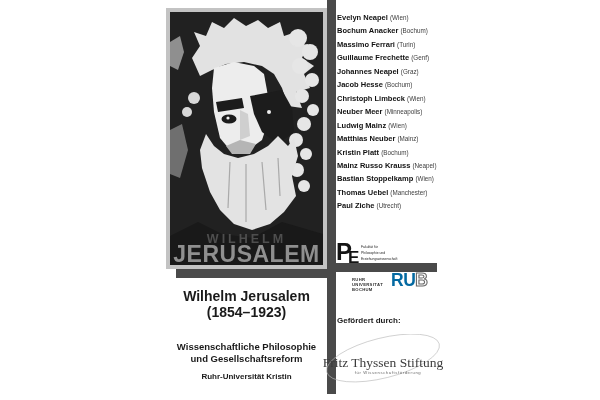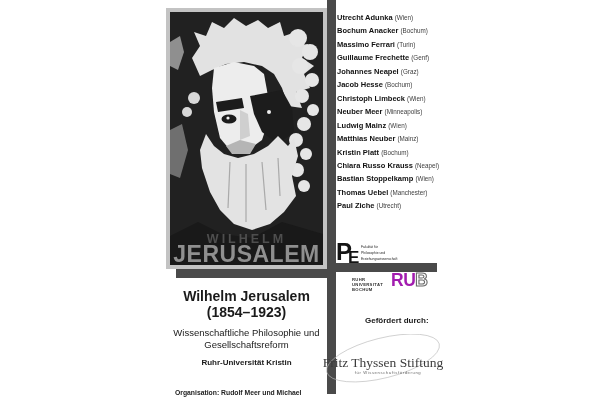--- a/index.html
+++ b/index.html
@@ -12,40 +12,40 @@
     position:absolute; left:166px; top:8px; width:161px; height:261px;
     border:4px solid #c3c3c3; background:#0369a1;
   }
   .poster-frame svg { display:block; width:153px; height:253px; font-family:"Liberation Sans", sans-serif; }
   .poster-shadow { position:absolute; left:176px; top:269px; width:160px; height:9px; background:#4a4a4a; }
   .divider-bar { position:absolute; left:327px; top:0; width:9px; height:394px; background:#4a4a4a; }
 
   
   .event-panel { position:absolute; left:166px; top:278px; width:161px; text-align:center; color:#1a1a1a; }
   .event-title { margin-top:10px; font-size:14px; font-weight:700; }
-  .event-subtitle { margin-top:7px; font-size:9.5px; font-weight:400; line-height:1.25; padding:0 2px; }
+  .event-subtitle { margin-top:21px; font-size:9.5px; font-weight:700; line-height:1.25; padding:0 2px; }
   .event-date { margin-top:17px; font-size:8px; font-weight:700; }
   .event-location { margin-top:7px; font-size:8px; font-weight:700; }
   .event-org { margin-top:21px; text-align:left; padding-left:9px; font-size:6.8px; font-weight:700; line-height:1.5; color:#222; }
 
   
   .speaker-list { position:absolute; left:337px; top:11px; width:112px; }
   .speaker { font-size:7.5px; line-height:13.45px; white-space:nowrap; color:#111; }
   .speaker .sp-name { font-weight:700; }
   .speaker .sp-city { font-size:6.3px; font-weight:400; color:#3d3d3d; }
 
   .faculty-logo { position:absolute; left:336px; top:240px; }
   .rub-bar { position:absolute; left:327px; top:263px; width:110px; height:9px; background:#4a4a4a; }
   .rub-logo { position:absolute; left:352px; top:274px; width:90px; height:24px; }
   .rub-smalltext { position:absolute; left:0; top:2px; }
   .rub-wordmark { position:absolute; left:39px; top:-4px; font-size:17.5px; font-weight:700; letter-spacing:-0.5px; white-space:nowrap; }
-  .rub-ru { color:#a21caf; }
+  .rub-ru { color:#0369a1; }
   .rub-b { color:#fdfdfd; -webkit-text-stroke:1.1px #6a6a6a; }
 
-  .funding-label { position:absolute; left:337px; top:316px; font-size:8px; font-weight:600; color:#1a1a1a;padding-left:28px; }
+  .funding-label { position:absolute; left:337px; top:316px; font-size:8px; font-weight:600; color:#1a1a1a; }
   .thyssen-logo { position:absolute; left:322px; top:334px; }
 </style>
 </head>
 <body>
 
 <div class="page">
 
   <div class="poster-frame">
     <svg viewBox="0 0 153 253" role="img">
       <rect width="153" height="253" fill="#212121"></rect>
@@ -91,21 +91,21 @@
     <div class="event-location">Ruhr-Universität Kristin</div>
     <div class="event-org">
       <div>Organisation: Rudolf Meer und Michael Anacker</div>
 
     </div>
   </div>
 
   <div class="speaker-list">
 
       <div class="speaker">
-        <span class="sp-name">Utrecht Adunka</span>
+        <span class="sp-name">Evelyn Neapel</span>
         <span class="sp-city">(Wien)</span>
       </div>
 
       <div class="speaker">
         <span class="sp-name">Bochum Anacker</span>
         <span class="sp-city">(Bochum)</span>
       </div>
 
       <div class="speaker">
         <span class="sp-name">Massimo Ferrari</span>
@@ -146,21 +146,21 @@
         <span class="sp-name">Matthias Neuber</span>
         <span class="sp-city">(Mainz)</span>
       </div>
 
       <div class="speaker">
         <span class="sp-name">Kristin Platt</span>
         <span class="sp-city">(Bochum)</span>
       </div>
 
       <div class="speaker">
-        <span class="sp-name">Chiara Russo Krauss</span>
+        <span class="sp-name">Mainz Russo Krauss</span>
         <span class="sp-city">(Neapel)</span>
       </div>
 
       <div class="speaker">
         <span class="sp-name">Bastian Stoppelkamp</span>
         <span class="sp-city">(Wien)</span>
       </div>
 
       <div class="speaker">
         <span class="sp-name">Thomas Uebel</span>

